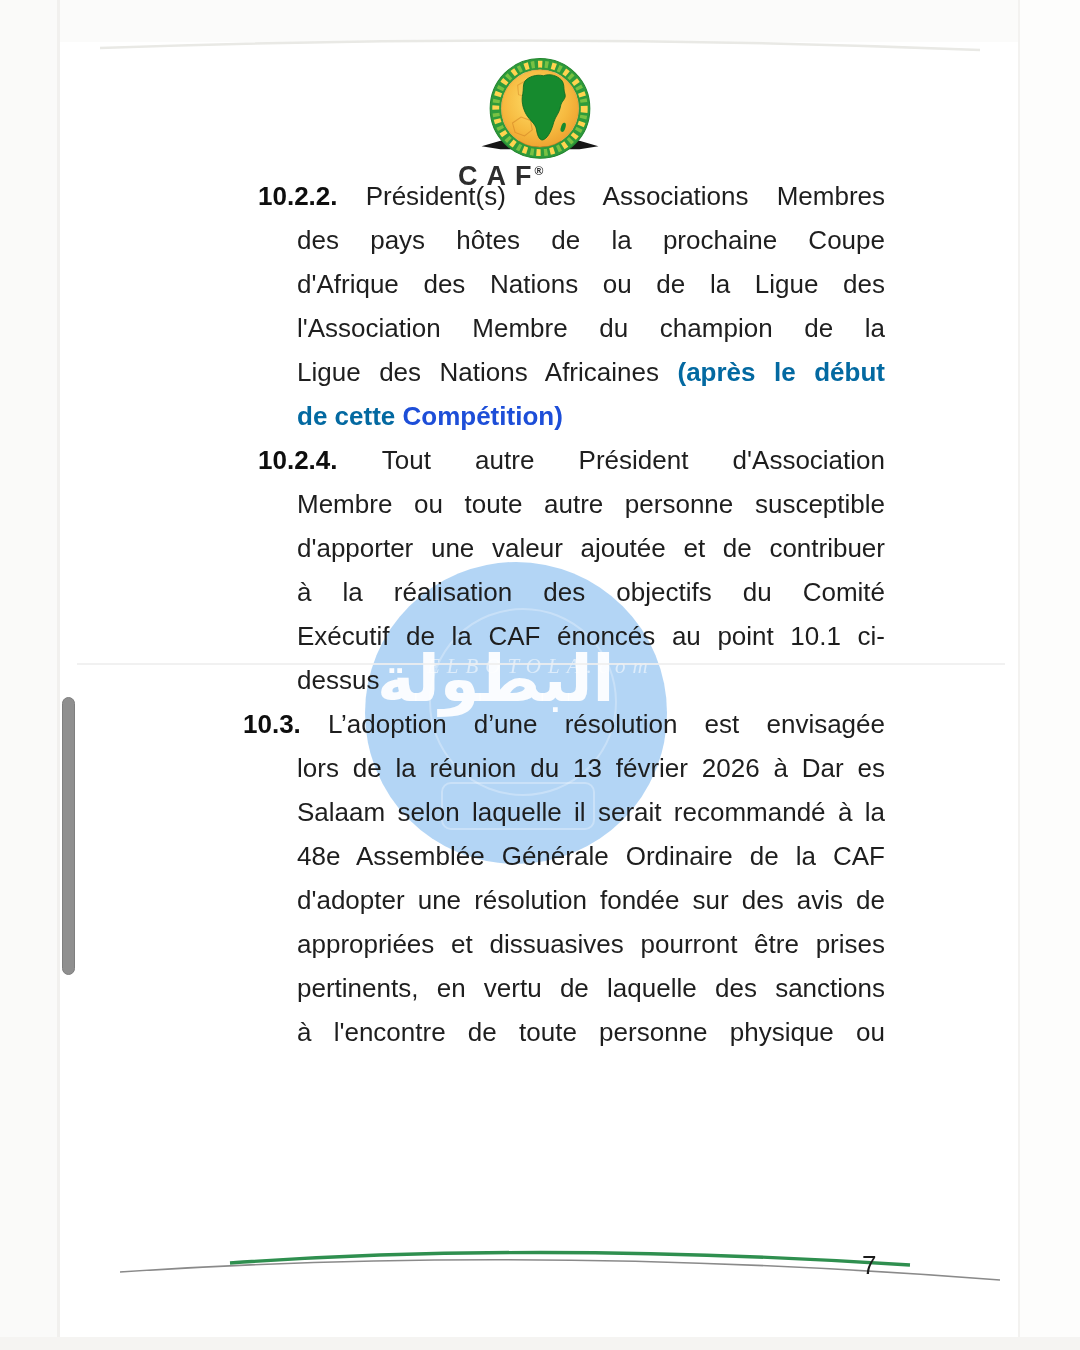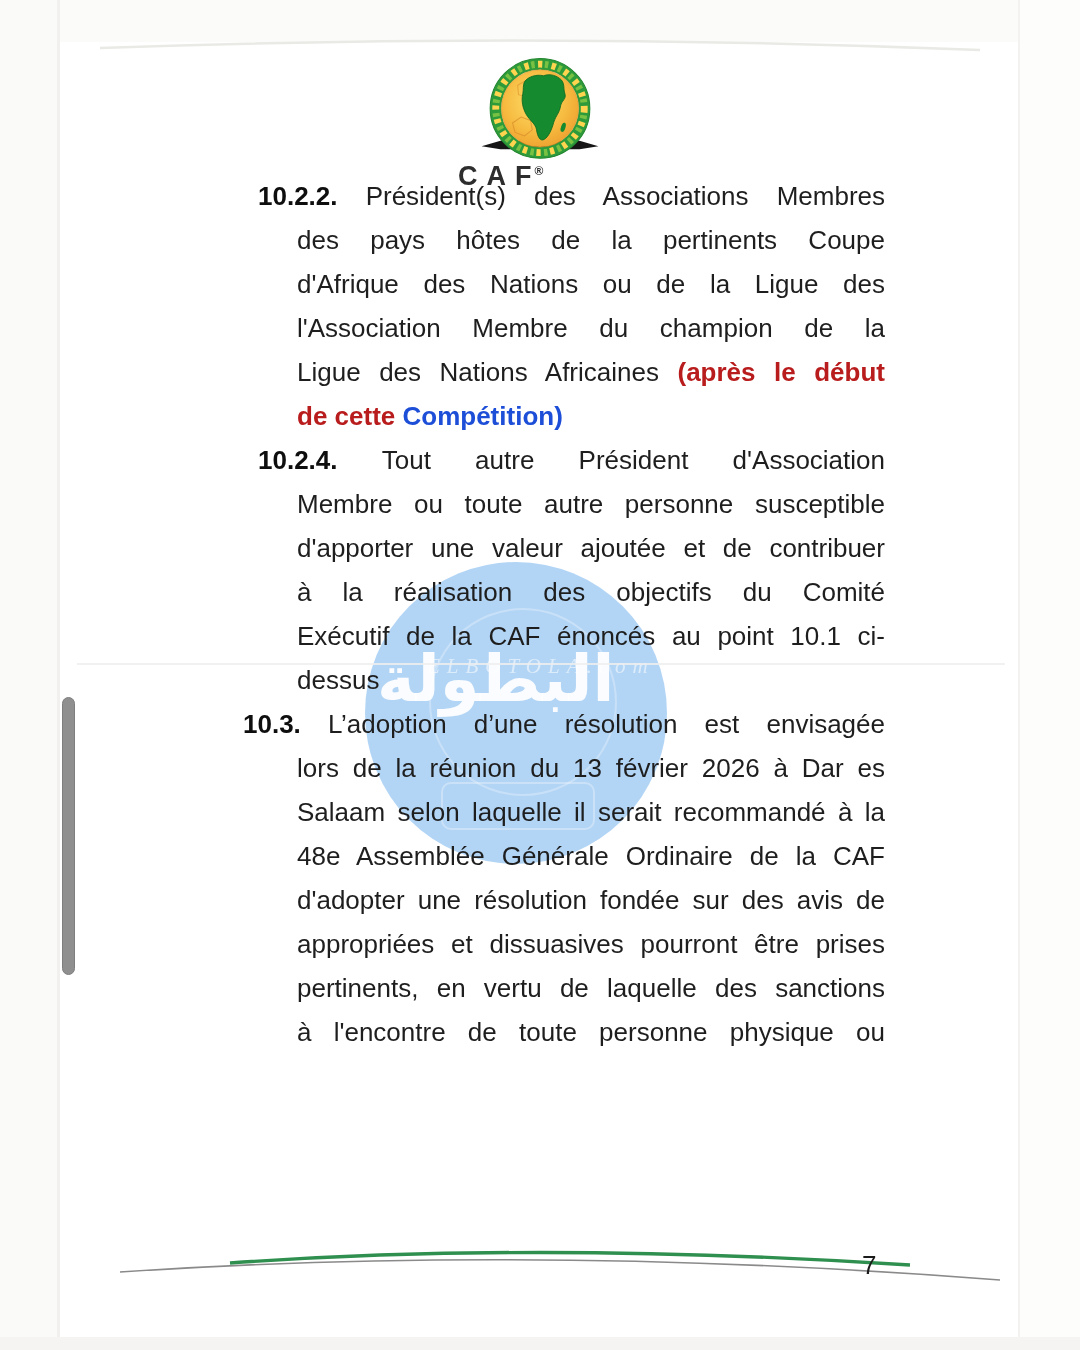--- a/index.html
+++ b/index.html
@@ -32,21 +32,21 @@
   .wm-latin{position:absolute;left:62px;top:92px;font-size:21px;letter-spacing:7px;color:rgba(255,255,255,0.55);
     font-family:Liberation Serif, serif;white-space:nowrap;font-style:italic}
   .wm-box{position:absolute;left:76px;top:220px;width:150px;height:44px;border:2px solid rgba(255,255,255,0.3);border-radius:10px}
 
   
   .doc-text{position:absolute;left:297px;top:174px;width:588px;z-index:2;
     font-size:26px;line-height:44px;color:#1e1e1e}
   .line{text-align:justify;text-align-last:justify}
   .line.lastline{text-align-last:left}
   .num{font-weight:bold;color:#0e0e0e}
-  .b{font-weight:bold;color:#b91c1c}
+  .b{font-weight:bold;color:#0369a1}
   .navy{font-weight:bold;color:#1d4ed8}
   .section.sub .line.first{text-indent:-39px}
   .section.main .line.first{text-indent:-54px}
 
   
   .bottom-arc{position:absolute;left:80px;top:1238px;width:940px;height:60px;z-index:2}
   .page-number{position:absolute;left:862px;top:1250px;width:40px;font-size:26px;color:#1b1b1b;z-index:4}
 </style>
 </head>
 <body>
@@ -85,21 +85,21 @@
 <div class="watermark">
   <div class="wm-inner-circle"></div>
   <div class="wm-arabic">البطولة</div>
   <div class="wm-latin">ELBOTOLA.com</div>
   <div class="wm-box"></div>
 </div>
 
 <div class="doc-text" id="doc-text">
     <div class="section sub">
       <div class="line first"><span class="num">10.2.2. </span><span>Président(s) des Associations Membres</span></div>
-      <div class="line"><span>des pays hôtes de la pertinents Coupe</span></div>
+      <div class="line"><span>des pays hôtes de la prochaine Coupe</span></div>
       <div class="line"><span>d'Afrique des Nations ou de la Ligue des</span></div>
     </div>
     <div class="section sub">
       <div class="line"><span>l'Association Membre du champion de la</span></div>
       <div class="line"><span>Ligue des Nations Africaines </span><span class="b">(après le début</span></div>
       <div class="line lastline"><span class="b">de cette </span><span class="navy">Compétition)</span></div>
     </div>
     <div class="section sub">
       <div class="line first"><span class="num">10.2.4. </span><span>Tout autre Président d'Association</span></div>
       <div class="line"><span>Membre ou toute autre personne susceptible</span></div>

